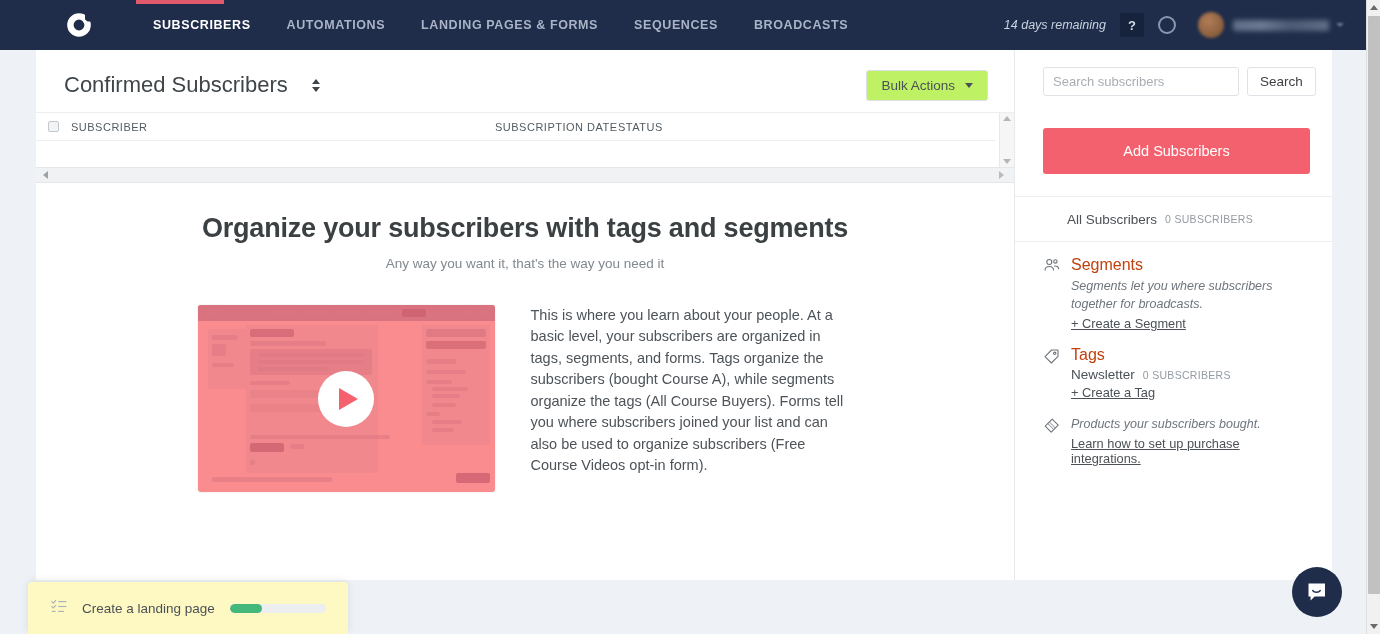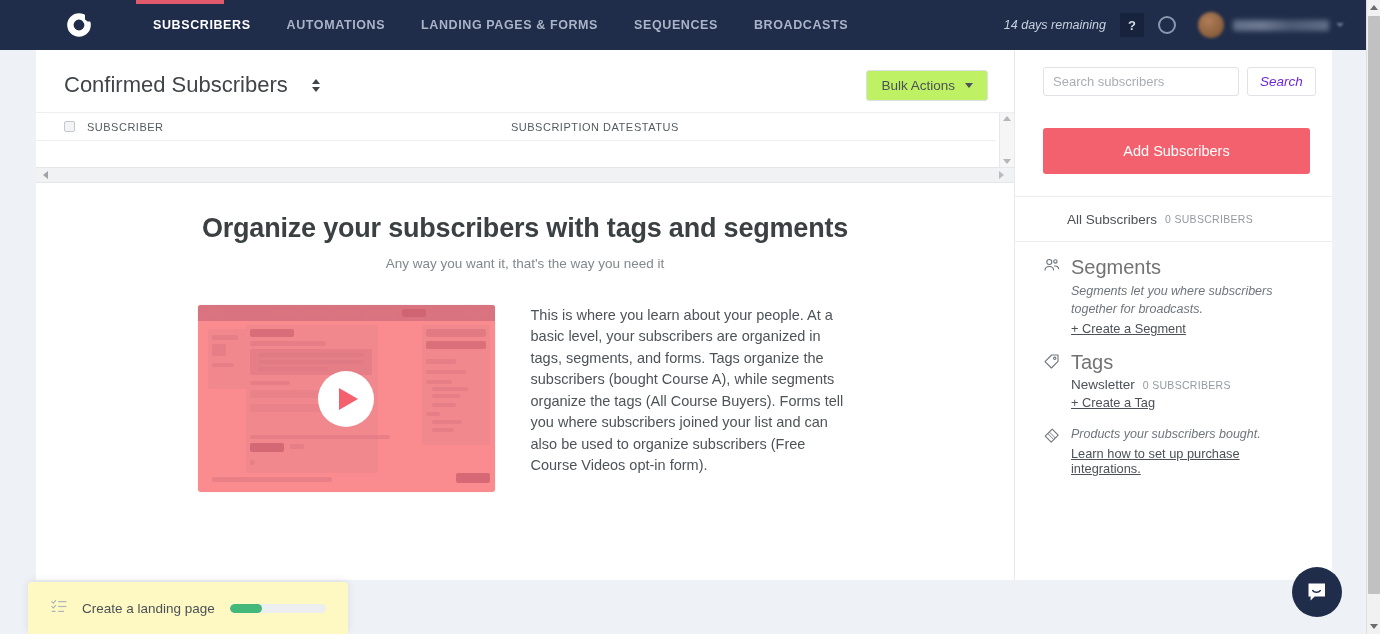--- a/index.html
+++ b/index.html
@@ -194,21 +194,21 @@
   .table-area {
     position: relative;
     height: 54px;
     overflow: hidden;
     padding-right: 18px;
   }
   .table-head {
     display: flex;
     align-items: center;
     height: 28px;
-    padding: 0 0 0 28px;
+    padding: 0 0 0 12px;
     border-bottom: 1px solid #eceef0;
   }
   .th {
     font-size: 11px;
     letter-spacing: 0.5px;
     color: #525b61;
     font-weight: normal;
     white-space: nowrap;
   }
   .cb {
@@ -386,25 +386,24 @@
     outline: none;
   }
   .sb-search-input::placeholder { color: #a9aeb4; }
   .sb-search-btn {
     height: 29px;
     padding: 0 12px;
     border: 1px solid #dfe2e6;
     border-radius: 3px;
     background: #fff;
     font-size: 13.5px;
-    color: #6d28d9;
+    color: #404040;
     cursor: pointer;
     font-family: "Liberation Sans", sans-serif;
     white-space: nowrap;
-    font-style: italic;
   }
   .add-sub-wrap {
     padding: 16px 22px 22px 28px;
   }
   .add-sub-btn {
     width: 100%;
     height: 46px;
     background: #f4616e;
     color: #ffffff;
     border: none;
@@ -431,22 +430,22 @@
     display: flex;
     gap: 10px;
   }
   .sb-icon {
     width: 18px;
     flex: none;
     padding-top: 2px;
     color: #6e757c;
   }
   .sb-section-title {
-    font-size: 20px;
-    color: #737373;
+    font-size: 16px;
+    color: #c2410c;
     margin-bottom: 3px;
   }
   .sb-desc {
     font-size: 12.5px;
     color: #6e757c;
     font-style: italic;
     line-height: 1.45;
   }
   .sb-link {
     display: inline-block;

